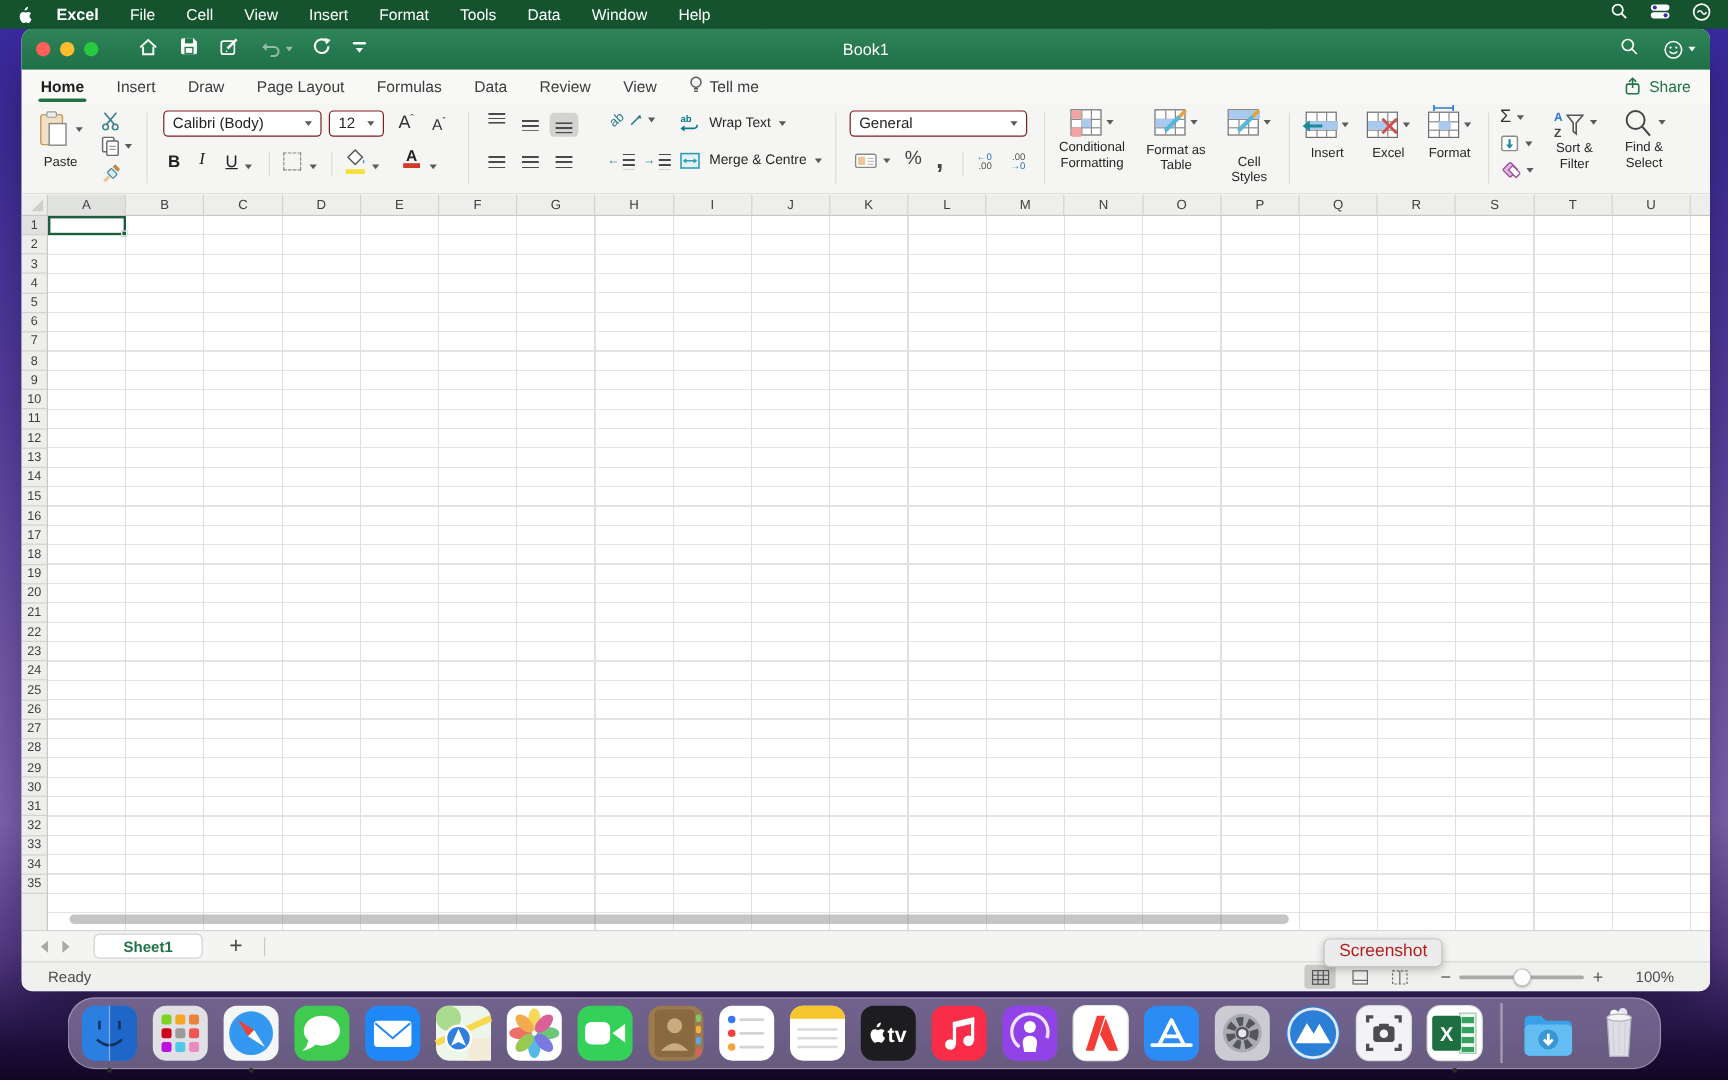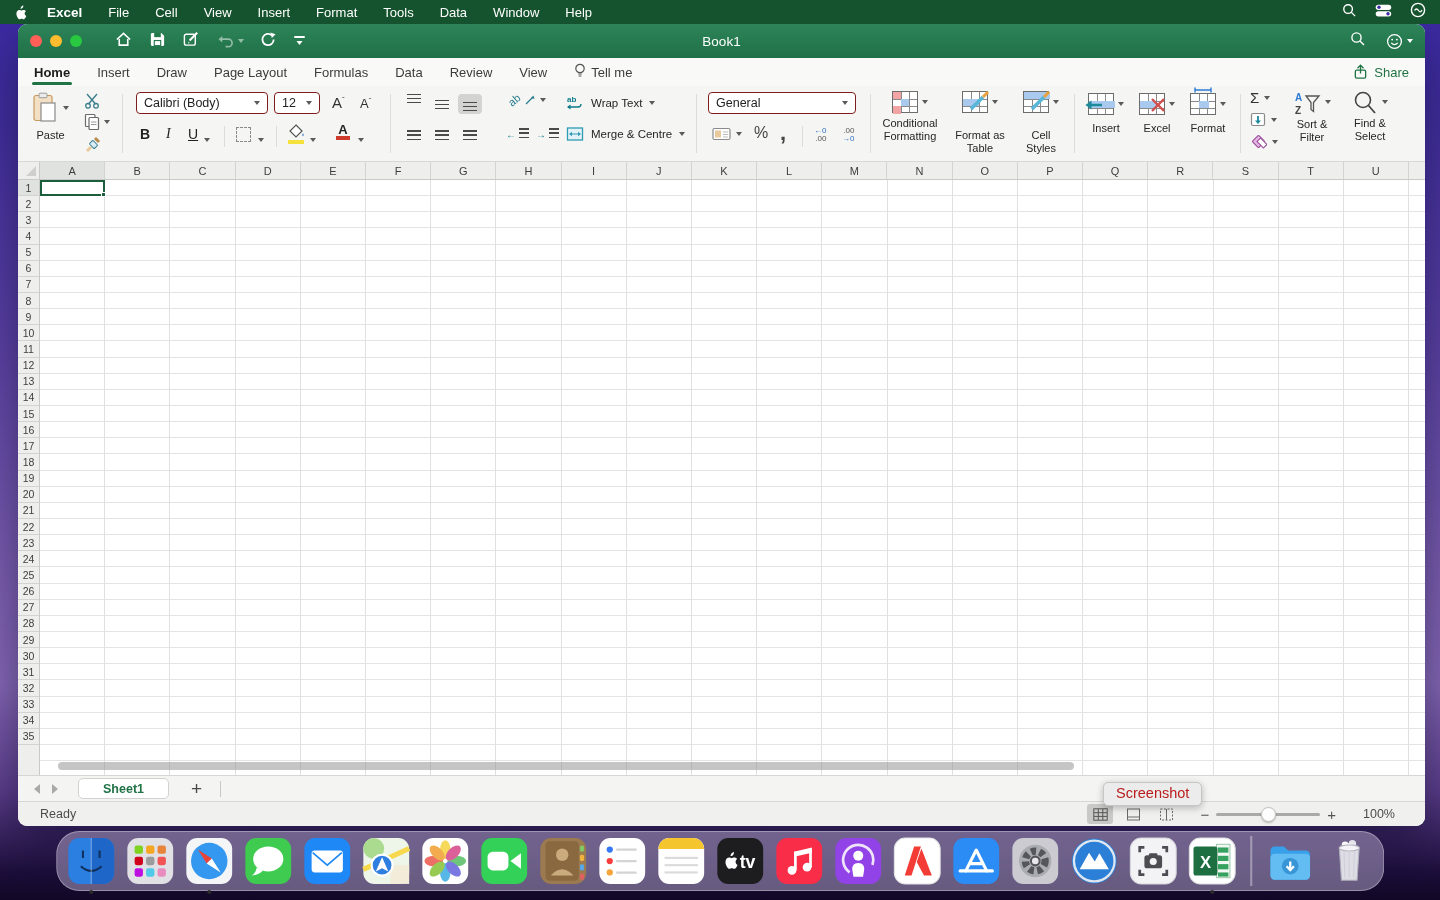--- a/index.html
+++ b/index.html
@@ -399,21 +399,21 @@
       <div style="display:flex;justify-content:center;align-items:center;gap:4px">
           <div class="grid-ic">
             <div class="abs" style="left:0;top:7px;width:16px;height:7px;background:#a9c9ef"></div>
             <svg class="abs" style="left:4px;top:-3px" width="24" height="24" viewBox="0 0 24 24">
               <line x1="4" y1="20" x2="16" y2="8" stroke="#58b7d8" stroke-width="3.5"></line>
               <line x1="16" y1="8" x2="21" y2="3" stroke="#e8a13c" stroke-width="3"></line>
             </svg>
           </div>
           <i class="cv"></i>
         </div>
-      <div class="rlabel" style="margin-top:16px">Format as Table</div>
+      <div class="rlabel" style="margin-top:6px">Format as Table</div>
     </div>
     <div class="abs" style="left:998px;top:5px;width:50px;text-align:center">
       <div style="display:flex;justify-content:center;align-items:center;gap:4px">
           <div class="grid-ic">
             <div class="abs" style="left:0;top:0;width:26px;height:7px;background:#a9c9ef"></div>
             <svg class="abs" style="left:4px;top:-3px" width="24" height="24" viewBox="0 0 24 24">
               <line x1="4" y1="20" x2="16" y2="8" stroke="#58b7d8" stroke-width="3.5"></line>
               <line x1="16" y1="8" x2="21" y2="3" stroke="#e8a13c" stroke-width="3"></line>
             </svg>
           </div>

